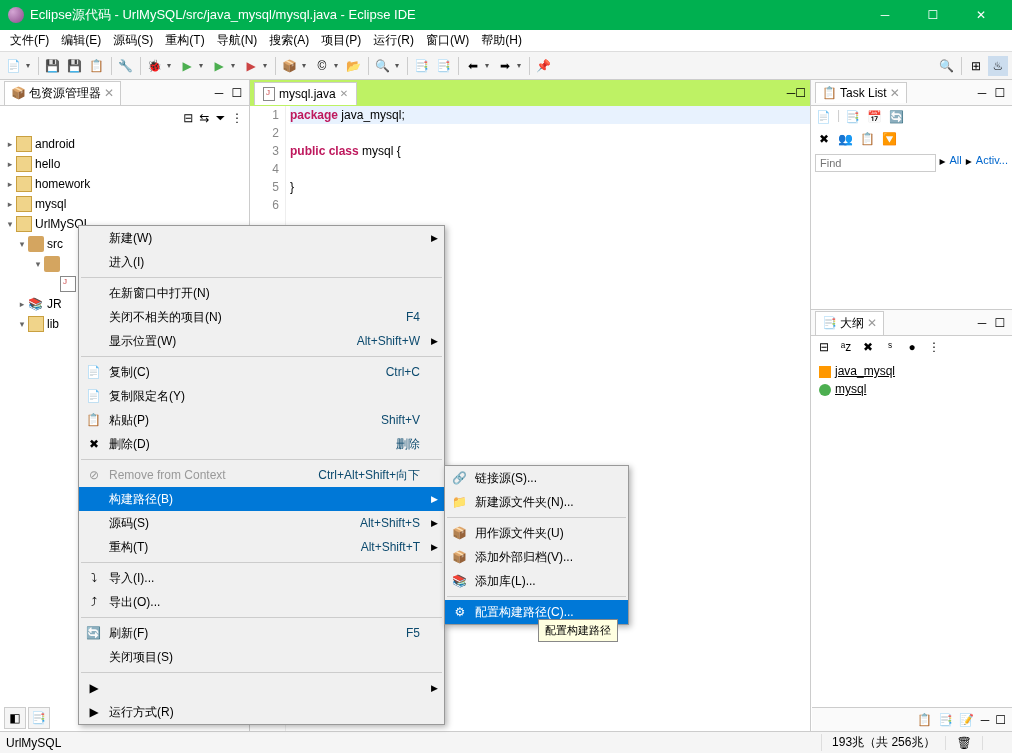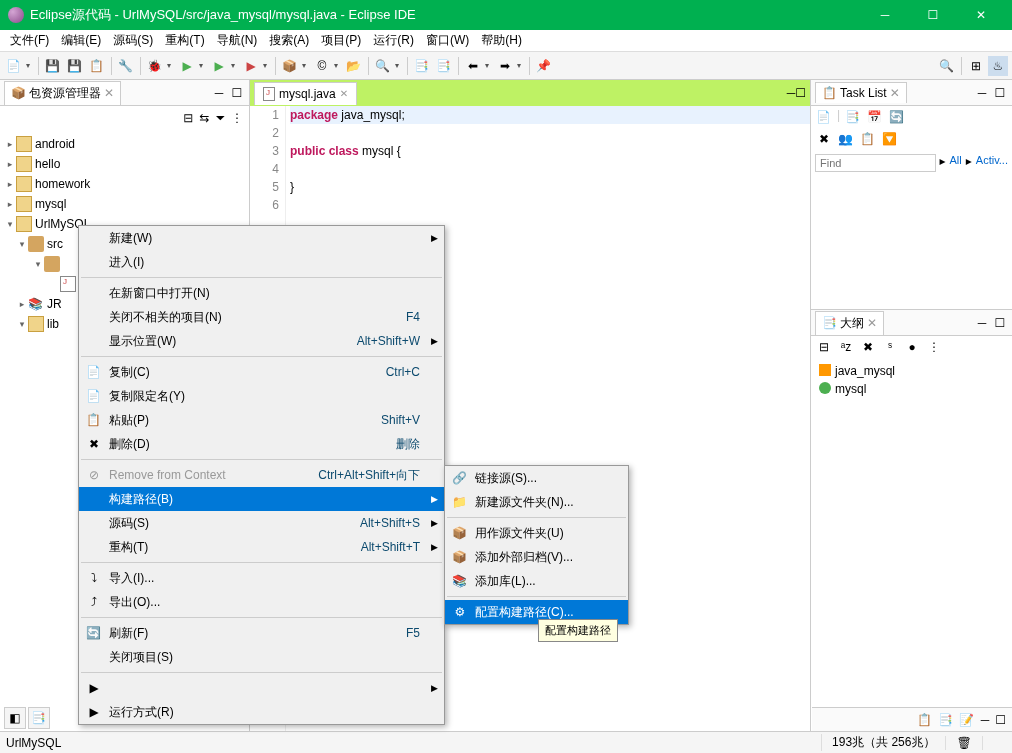--- a/index.html
+++ b/index.html
@@ -56,21 +56,21 @@
 .bottom-scroll { height: 16px; background: #f0f0f0; border-top: 1px solid #ddd; }
 
 
 .right-panel { width: 202px; border-left: 1px solid #ccc; display: flex; flex-direction: column; }
 .right-top { height: 230px; border-bottom: 1px solid #ccc; display: flex; flex-direction: column; }
 .right-bottom { flex: 1; display: flex; flex-direction: column; }
 .find-row { display: flex; align-items: flex-start; padding: 4px; gap: 4px; }
 .find-row input { flex: 1; min-width: 40px; border: 1px solid #ccc; padding: 2px 4px; font-size: 11px; }
 .find-row .link { color: #0066cc; cursor: pointer; font-size: 11px; }
 .outline-content { padding: 4px; }
-.outline-item { display: flex; align-items: flex-start; padding: 2px 4px; gap: 4px; }
+.outline-item { display: flex; align-items: flex-end; padding: 2px 4px; gap: 4px; text-decoration: underline; }
 .panel-mini-toolbar { display: flex; padding: 2px 4px; gap: 4px; flex-wrap: wrap; }
 .mini-btn { width: 18px; height: 18px; border: 1px solid transparent; display: flex; align-items: center; justify-content: center; }
 
 
 .bottom-toolbar { position: absolute; bottom: 22px; right: 0; height: 24px; display: flex; align-items: center; justify-content: flex-end; padding: 0 6px; gap: 6px; border-top: 1px solid #ccc; background: #fafafa; width: 200px; }
 
 
 .statusbar { position: absolute; bottom: 0; left: 0; right: 0; height: 22px; display: flex; align-items: center; padding: 0 6px; border-top: 1px solid #ccc; background: #f5f5f5; font-size: 11px; }
 .statusbar .cell { padding: 0 10px; border-left: 1px solid #ddd; }
 .statusbar .gap { flex: 1; }

